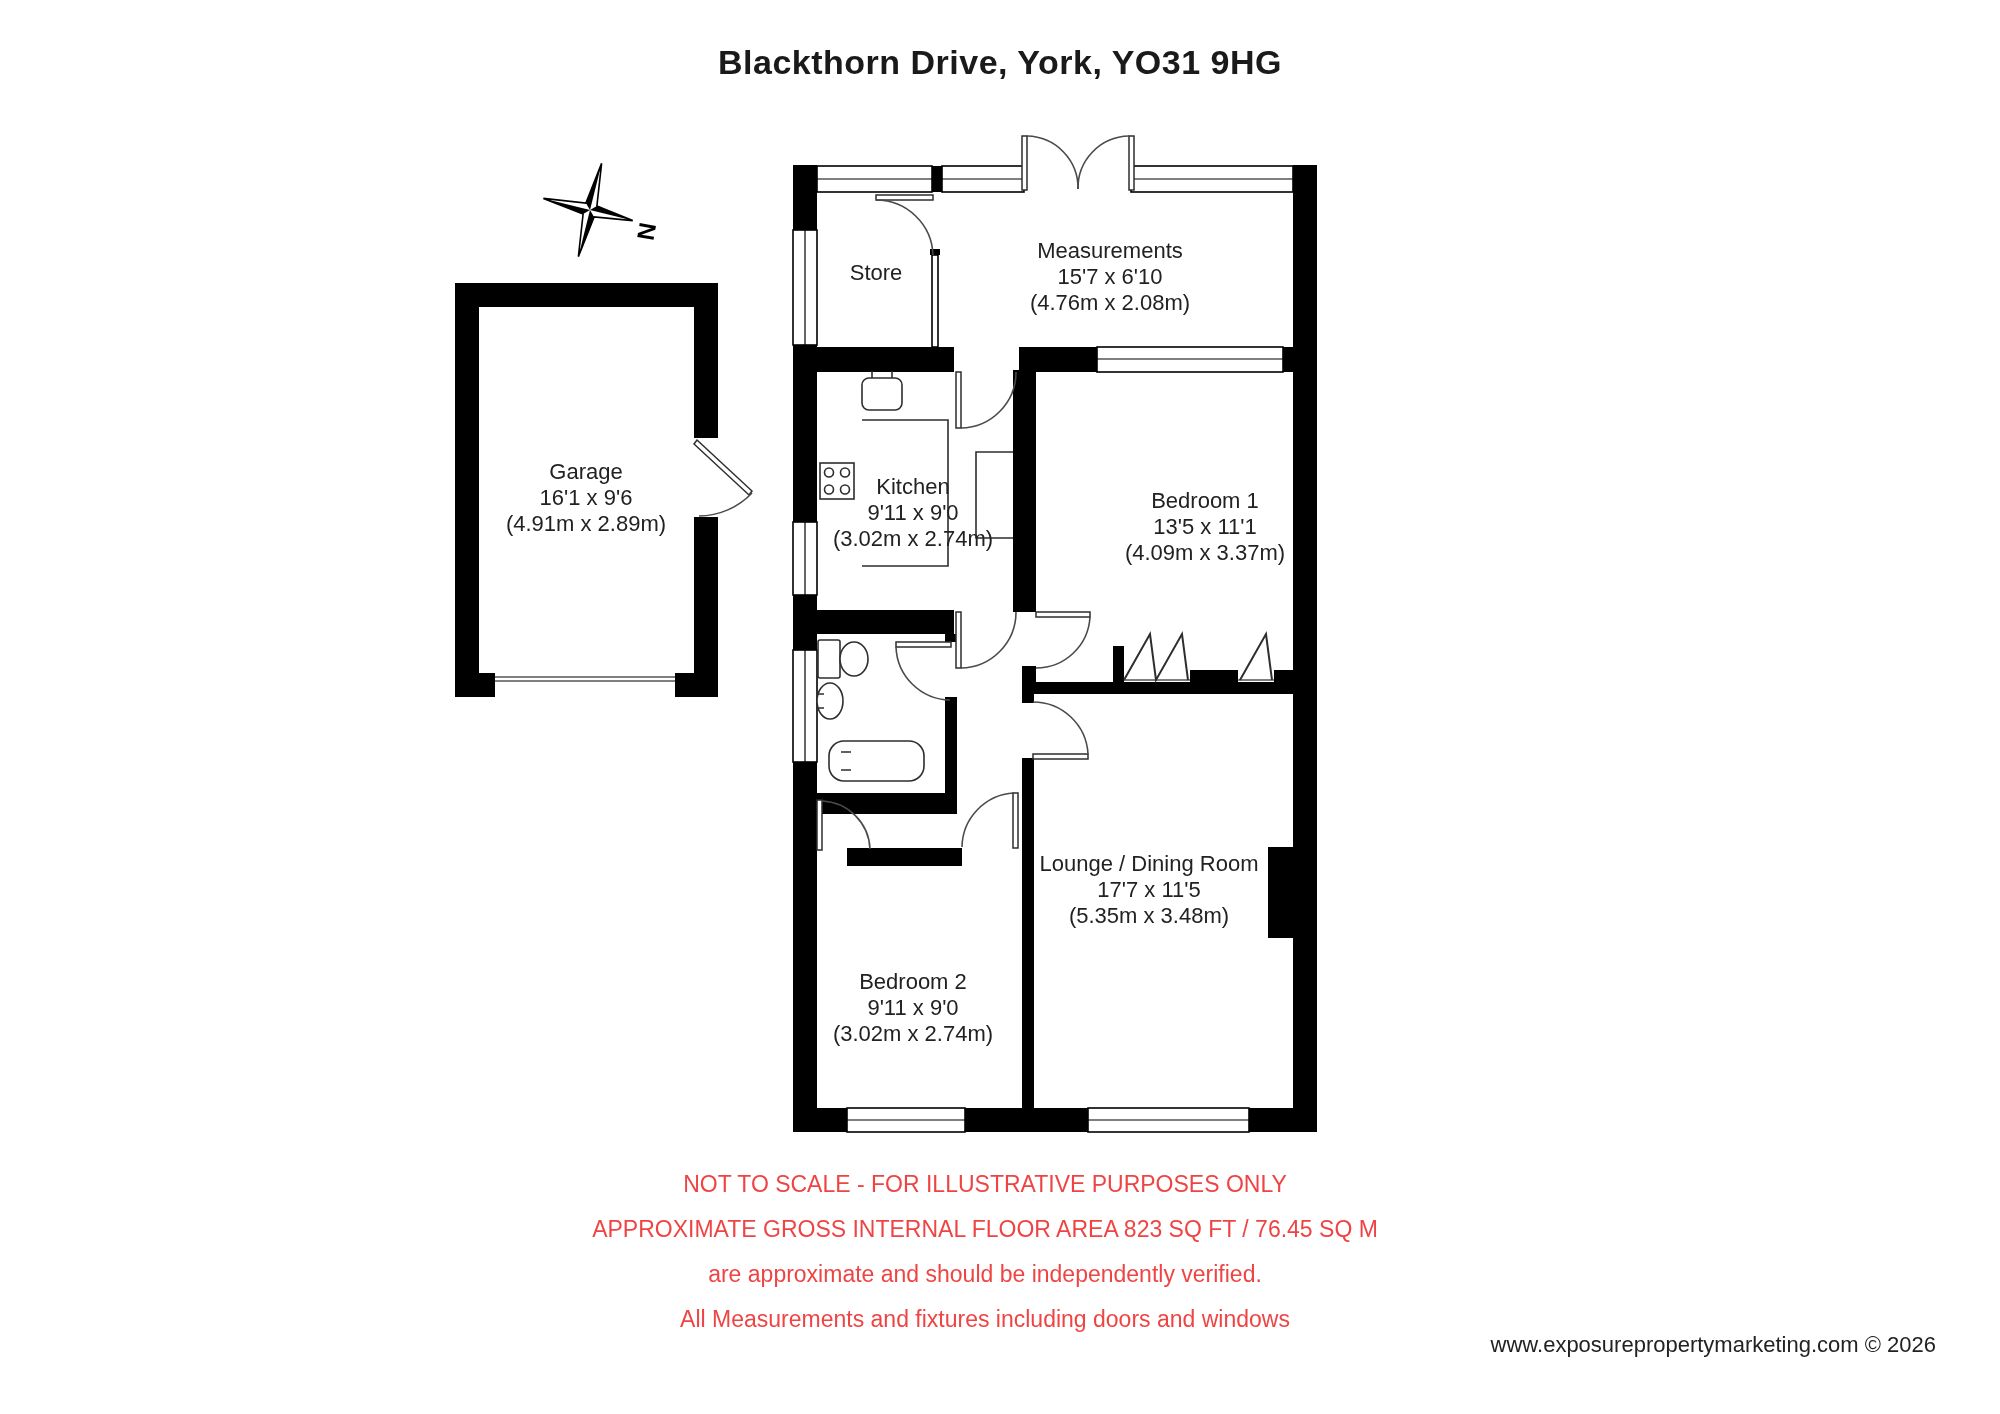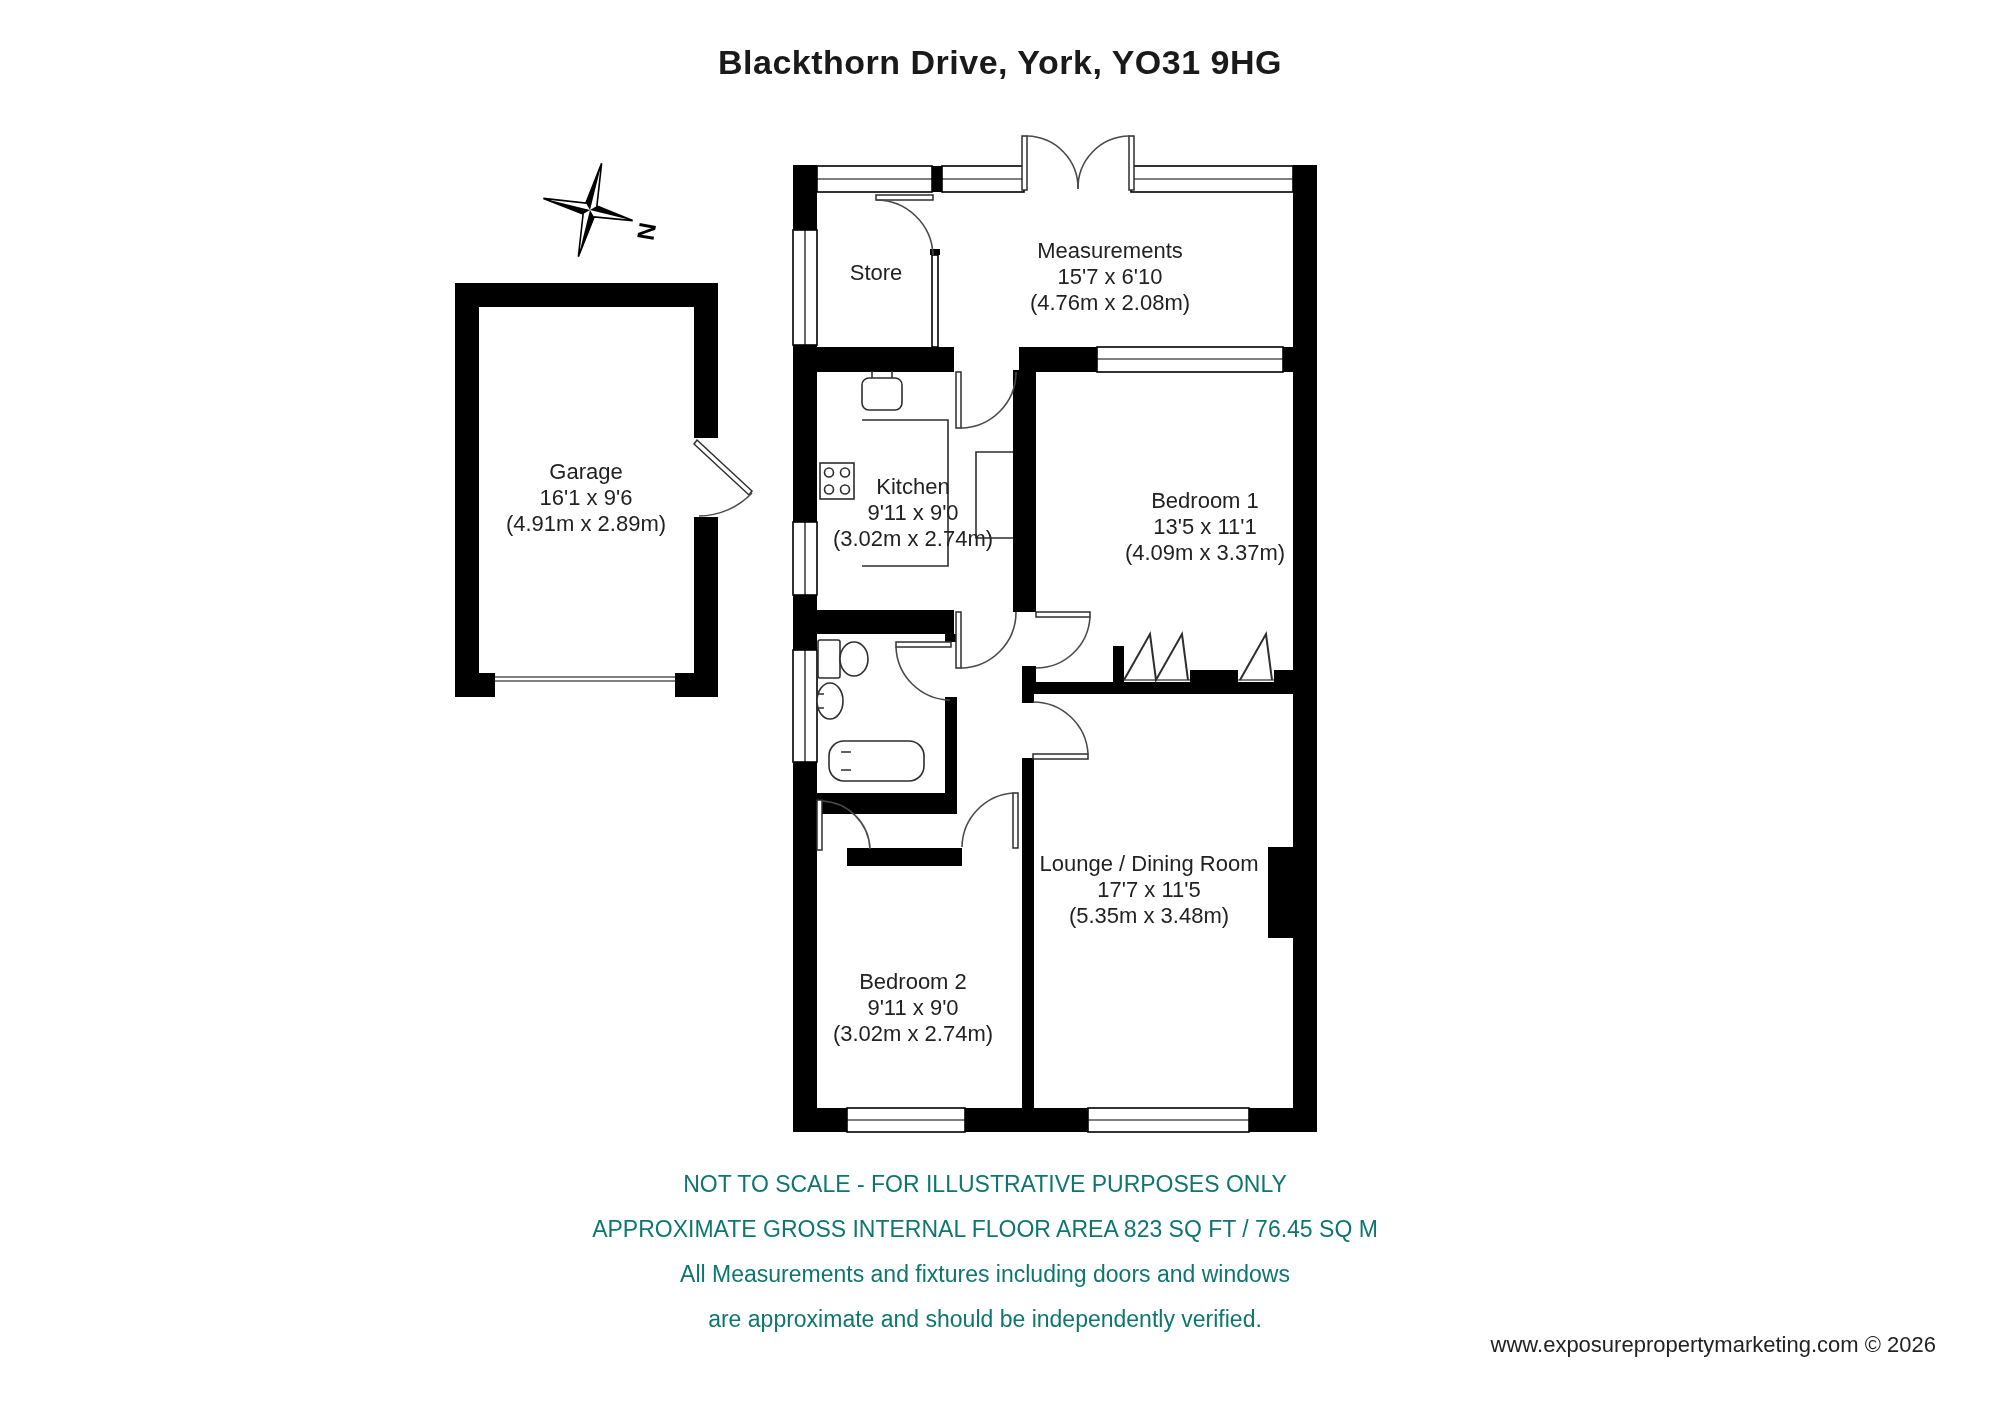--- a/index.html
+++ b/index.html
@@ -5,21 +5,21 @@
   html,body{margin:0;padding:0;background:#fff;}
   body{width:2000px;height:1414px;position:relative;overflow:hidden;
        font-family:"Liberation Sans",sans-serif;color:#1f1f1f;}
   #plan-svg{position:absolute;left:0;top:0;width:2000px;height:1414px;}
   .page-title{position:absolute;left:1000px;top:62px;transform:translate(-50%,-50%);
        font-size:34px;font-weight:600;color:#1a1a1a;white-space:nowrap;letter-spacing:.5px;}
   .room-label{position:absolute;transform:translate(-50%,-50%);text-align:center;
        font-size:22px;line-height:26px;color:#222;white-space:nowrap;}
   .room-label span{display:block;}
   .disclaimer{position:absolute;left:985px;top:1162px;transform:translateX(-50%);
-       text-align:center;font-size:23px;line-height:45px;color:#0f766e;white-space:nowrap;}
+       text-align:center;font-size:23px;line-height:45px;color:#ef4444;white-space:nowrap;}
   .disclaimer span{display:block;}
   .copyright{position:absolute;right:64px;top:1332px;font-size:22px;color:#222;white-space:nowrap;}
   .wall{fill:#000;stroke:none;}
   .win{fill:#fff;stroke:#000;stroke-width:1.6;}
   .winline{stroke:#000;stroke-width:1.2;}
   .leaf{fill:#fff;stroke:#2e2e2e;stroke-width:1.5;}
   .arc{fill:none;stroke:#4a4a4a;stroke-width:1.6;}
   .fix{fill:#fff;stroke:#2e2e2e;stroke-width:1.6;}
   .fixl{fill:none;stroke:#2e2e2e;stroke-width:1.6;}
   .ward{fill:none;stroke:#2e2e2e;stroke-width:2;}
@@ -227,17 +227,17 @@
 
 <div class="room-label" style="left:1149px;top:890px;">
   <span>Lounge / Dining Room</span>
   <span>17'7 x 11'5</span>
   <span>(5.35m x 3.48m)</span>
 </div>
 
 <div class="disclaimer">
   <span>NOT TO SCALE - FOR ILLUSTRATIVE PURPOSES ONLY</span>
   <span>APPROXIMATE GROSS INTERNAL FLOOR AREA 823 SQ FT / 76.45 SQ M</span>
+  <span>are approximate and should be independently verified.</span>
   <span>All Measurements and fixtures including doors and windows</span>
-  <span>are approximate and should be independently verified.</span>
 </div>
 
 <div class="copyright">www.exposurepropertymarketing.com © 2026</div>
 
 </body></html>

